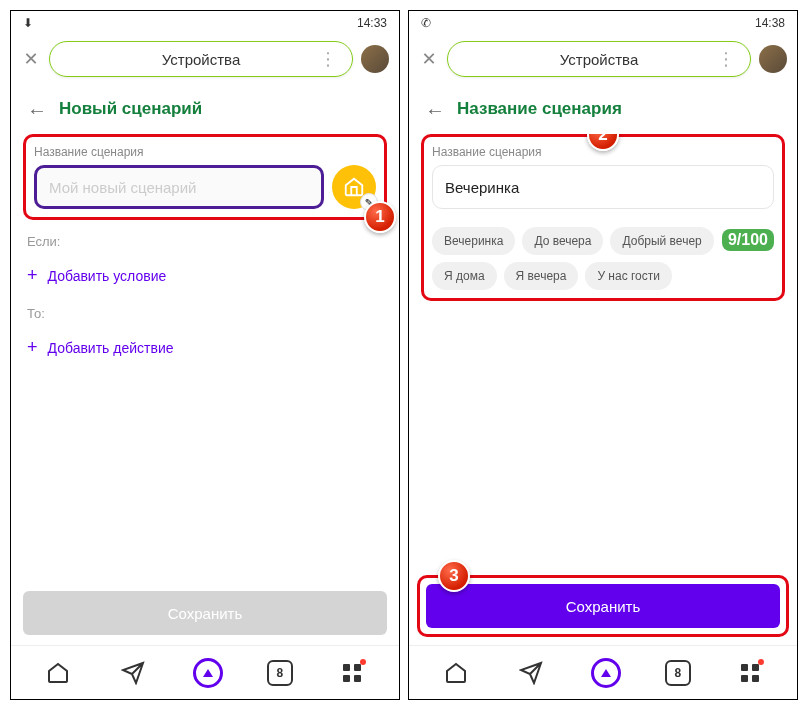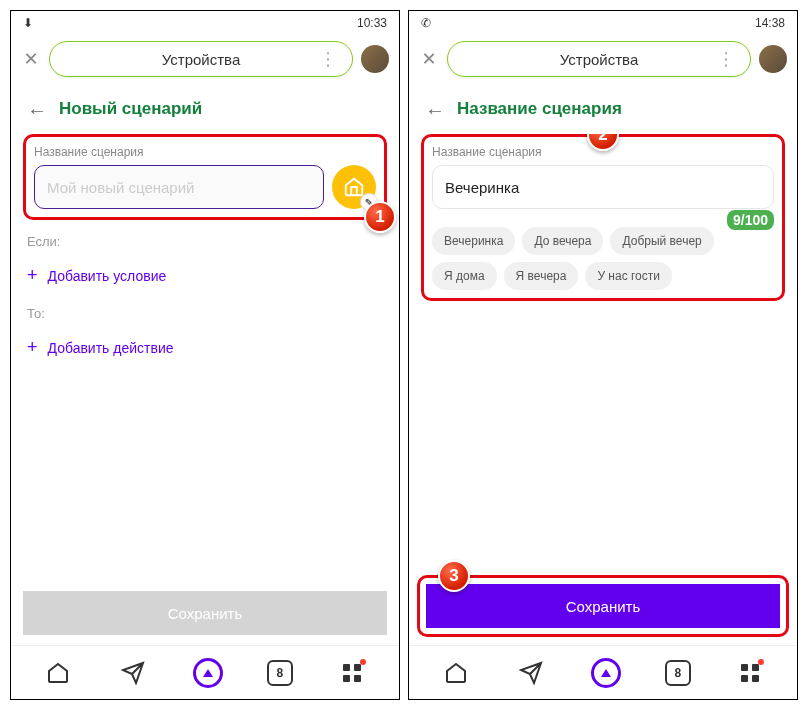--- a/index.html
+++ b/index.html
@@ -12,55 +12,55 @@
 .search-pill{flex:1;height:36px;background:#fff;border:1px solid #84cc16;border-radius:18px;display:flex;align-items:center;justify-content:center;font-size:15px;color:#333;box-shadow:0 1px 3px rgba(0,0,0,0.08)}
 .more-icon{color:#aaa;font-size:18px;padding:0 4px}
 .avatar{width:28px;height:28px;border-radius:50%;background:linear-gradient(135deg,#8b6f47,#5a4a3a)}
 .page-header{display:flex;align-items:center;padding:14px 16px;gap:12px}
 .back-arrow{color:#666;font-size:20px;cursor:pointer}
 .page-title{font-size:17px;font-weight:600;color:#15803d}
 .content{flex:1;padding:0 12px;overflow:hidden}
 .highlight-box{border:3px solid #e30613;border-radius:10px;padding:8px;position:relative;margin-bottom:8px}
 .field-label{font-size:12px;color:#888;margin-bottom:6px}
 .input-row{display:flex;align-items:center;gap:8px}
-.text-input{flex:1;height:44px;border:1px solid #4c1d95;border-radius:10px;padding:0 12px;font-size:15px;color:#333;background:#fafafa}
+.text-input{flex:1;height:44px;border:3px solid #4c1d95;border-radius:10px;padding:0 12px;font-size:15px;color:#333;background:#fafafa}
 .text-input::placeholder{color:#ccc}
 .text-input-filled{flex:1;height:44px;border:1px solid #e5e5e5;border-radius:10px;padding:0 12px;font-size:15px;color:#222;background:#fff;display:flex;align-items:center;font-weight:500}
 .icon-btn{width:44px;height:44px;border-radius:50%;background:#ffc107;display:flex;align-items:center;justify-content:center;position:relative}
 .icon-btn svg{width:22px;height:22px}
 .edit-badge{position:absolute;bottom:-2px;right:-2px;width:18px;height:18px;border-radius:50%;background:#fff;border:1px solid #ddd;display:flex;align-items:center;justify-content:center;font-size:10px}
 .step-badge{position:absolute;width:32px;height:32px;border-radius:50%;background:radial-gradient(circle at 35% 30%,#ff6b4a,#d41e00 70%);color:#fff;display:flex;align-items:center;justify-content:center;font-weight:700;font-size:17px;border:2px solid #fff;box-shadow:0 2px 4px rgba(0,0,0,0.3);z-index:10}
 .section-label{font-size:13px;color:#999;margin:14px 0 10px 4px}
 .add-link{display:flex;align-items:center;gap:10px;color:#6200ee;font-size:14px;padding:6px 4px;cursor:pointer}
 .plus{font-size:18px;font-weight:300}
-.char-count{display:inline-block;background:#4caf50;color:#fff;font-size:14px;font-weight:600;padding:2px 6px;border-radius:8px;float:right;margin-top:1px}
+.char-count{display:inline-block;background:#4caf50;color:#fff;font-size:16px;font-weight:600;padding:2px 6px;border-radius:8px;float:right;margin-top:20px}
 .chips{display:flex;flex-wrap:wrap;gap:7px;margin-top:18px}
 .chip{background:#f0f0f0;color:#555;font-size:12px;padding:7px 12px;border-radius:14px;cursor:pointer}
 .save-btn-wrap{padding:10px 12px}
 .save-btn-wrap.highlighted{border:3px solid #e30613;border-radius:10px;margin:0 8px 8px;padding:6px;position:relative}
-.save-btn{width:100%;height:44px;border:none;border-radius:0;font-size:15px;font-weight:500;color:#fff;cursor:pointer}
+.save-btn{width:100%;height:44px;border:none;border-radius:6px;font-size:15px;font-weight:500;color:#fff;cursor:pointer}
 .save-btn.disabled{background:#d4d4d4;color:#fff}
 .save-btn.enabled{background:#6200ee}
 .bottom-nav{height:54px;border-top:1px solid #eee;display:flex;align-items:center;justify-content:space-around;padding:0 10px}
 .nav-item{width:32px;height:32px;display:flex;align-items:center;justify-content:center;color:#333;position:relative}
 .nav-item.active{color:#6200ee}
 .nav-item svg{width:24px;height:24px}
 .red-dot{position:absolute;top:2px;right:2px;width:6px;height:6px;border-radius:50%;background:#ff3b30}
 .alice-circle{width:30px;height:30px;border-radius:50%;border:3px solid #6200ee;position:relative}
 .alice-circle::after{content:'';position:absolute;top:50%;left:50%;transform:translate(-50%,-50%);width:0;height:0;border-left:5px solid transparent;border-right:5px solid transparent;border-bottom:8px solid #6200ee}
 </style>
 </head>
 <body>
 
 <div class="phone">
   <div class="status-bar">
     <div class="status-left">
         <span>⬇</span>
       </div>
-    <span>10:33</span>
+    <span>14:33</span>
   </div>
   <div class="search-row">
     <div class="x-btn">✕</div>
     <div class="search-pill">
       <span>Устройства</span>
       <span class="more-icon" style="position:absolute;right:58px">⋮</span>
     </div>
     <div class="avatar"></div>
   </div>
   <div class="page-header">

